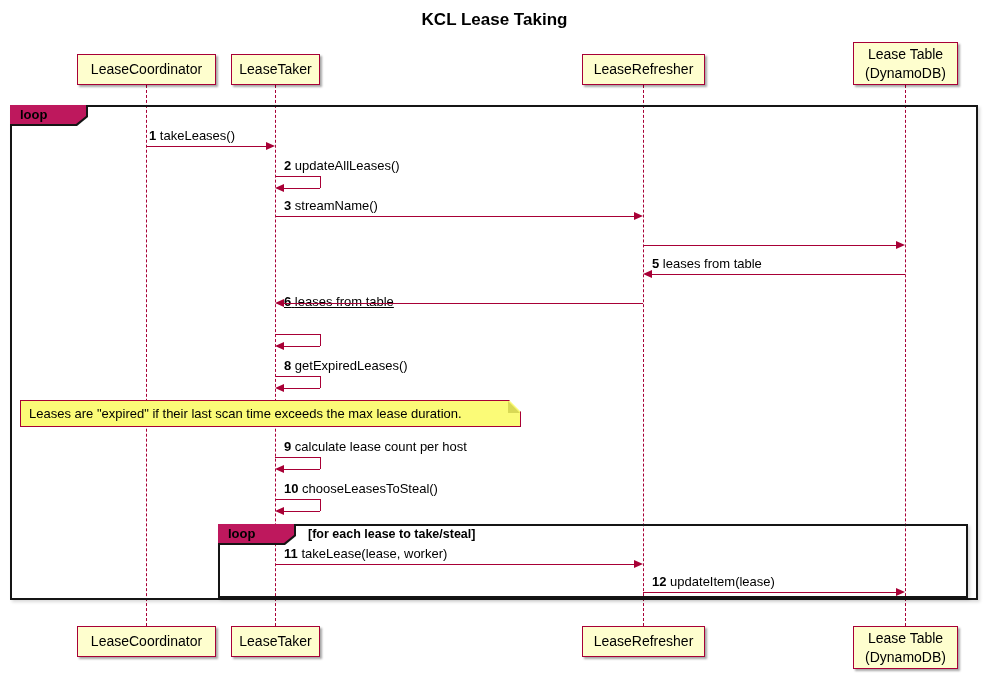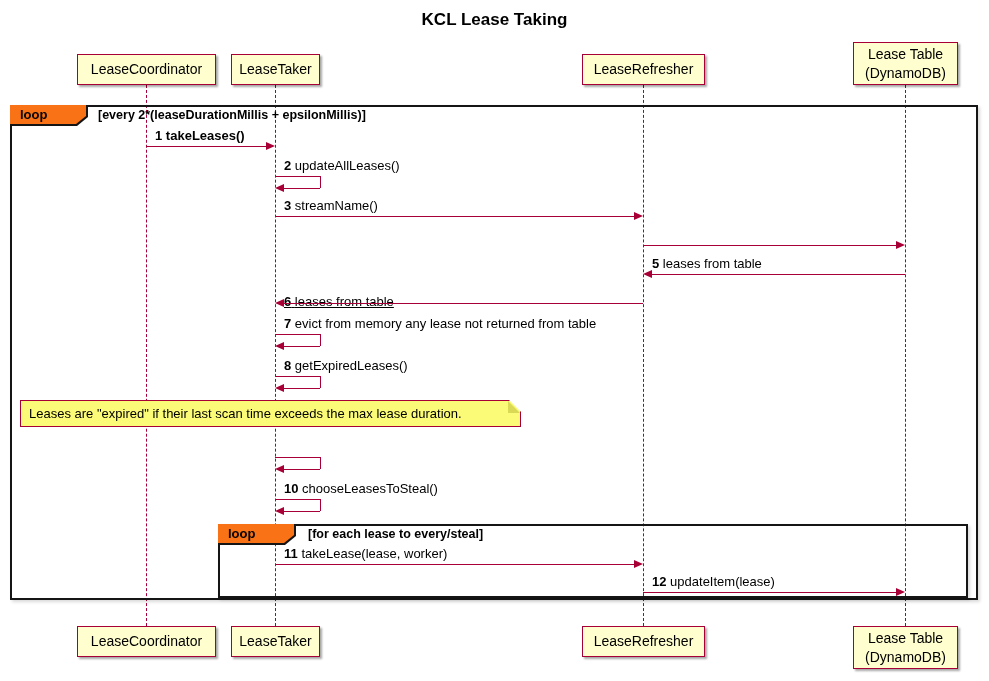--- a/index.html
+++ b/index.html
@@ -14,21 +14,21 @@
     box-shadow:2px 2px 2px rgba(0,0,0,0.35);
     display:flex; flex-direction:column; align-items:center; justify-content:center;
     font-size:14px; text-align:center; box-sizing:border-box; line-height:1.3;
   }
   .lifeline { position:absolute; width:0; border-left:1px dashed #A80036; }
   .frame { position:absolute; border:2px solid #151515; box-sizing:border-box;
            box-shadow:2px 2px 3px rgba(0,0,0,0.15); }
   .tab { position:absolute; }
   .tab-bg { position:absolute; inset:0; background:#151515;
     clip-path:polygon(0 0,100% 0,100% calc(100% - 9px),calc(100% - 11px) 100%,0 100%); }
-  .tab-fg { position:absolute; left:0; top:0; right:2px; bottom:2px; background:#f97316;
+  .tab-fg { position:absolute; left:0; top:0; right:2px; bottom:2px; background:#be185d;
     clip-path:polygon(0 0,100% 0,100% calc(100% - 8px),calc(100% - 10px) 100%,0 100%);
     display:flex; align-items:center; }
   .tab-text { padding-left:10px; font-weight:bold; font-size:13px; }
   .cond { position:absolute; font-weight:bold; font-size:12.5px; white-space:nowrap; }
   .msg { position:absolute; font-size:13px; white-space:nowrap; }
   .line { position:absolute; height:0; border-top:1px solid #A80036; }
   .vline { position:absolute; width:0; border-left:1px solid #A80036; }
   .head-r { position:absolute; width:0; height:0;
     border-left:9px solid #A80036; border-top:4px solid transparent; border-bottom:4px solid transparent; }
   .head-l { position:absolute; width:0; height:0;
@@ -66,23 +66,22 @@
     <span>(DynamoDB)</span>
   </div>
 
   <div class="frame" style="left:10px; top:105px; width:968px; height:495px;"></div>
   <div class="tab" style="left:10px; top:105px; width:78px; height:21px;">
     <div class="tab-bg"></div>
     <div class="tab-fg">
       <span class="tab-text">loop</span>
     </div>
   </div>
-  <div class="cond" style="left:98px; top:108px;">[every 2*(leaseDurationMillis + epsilonMillis)]</div>
 
-  <div class="msg" style="left:155px; top:128px;font-weight:bold;"><b>1</b> <span>takeLeases()</span></div>
+  <div class="msg" style="left:149px; top:128px;"><b>1</b> <span>takeLeases()</span></div>
   <div class="line" style="left:146px; top:146px; width:120px;"></div>
   <div class="head-r" style="left:266px; top:142px;"></div>
 
   <div class="msg" style="left:284px; top:158px;"><b>2</b> <span>updateAllLeases()</span></div>
   <div class="line" style="left:275px; top:176px; width:45px;"></div>
   <div class="vline" style="left:320px; top:176px; height:12px;"></div>
   <div class="line" style="left:284px; top:188px; width:36px;"></div>
   <div class="head-l" style="left:275px; top:184px;"></div>
 
   <div class="msg" style="left:284px; top:198px;"><b>3</b> <span>streamName()</span></div>
@@ -93,56 +92,56 @@
   <div class="head-r" style="left:896px; top:241px;"></div>
 
   <div class="msg" style="left:652px; top:256px;"><b>5</b> <span>leases from table</span></div>
   <div class="line" style="left:652px; top:274px; width:253px;"></div>
   <div class="head-l" style="left:643px; top:270px;"></div>
 
   <div class="msg" style="left:284px; top:294px;text-decoration:underline;"><b>6</b> <span>leases from table</span></div>
   <div class="line" style="left:284px; top:303px; width:359px;"></div>
   <div class="head-l" style="left:275px; top:299px;"></div>
 
-  <div class="msg" style="left:284px; top:316px;"><b>7</b> <span>evict from memory any lease not returned from table</span></div>
   <div class="line" style="left:275px; top:334px; width:45px;"></div>
   <div class="vline" style="left:320px; top:334px; height:12px;"></div>
   <div class="line" style="left:284px; top:346px; width:36px;"></div>
   <div class="head-l" style="left:275px; top:342px;"></div>
 
   <div class="msg" style="left:284px; top:358px;"><b>8</b> <span>getExpiredLeases()</span></div>
   <div class="line" style="left:275px; top:376px; width:45px;"></div>
   <div class="vline" style="left:320px; top:376px; height:12px;"></div>
   <div class="line" style="left:284px; top:388px; width:36px;"></div>
   <div class="head-l" style="left:275px; top:384px;"></div>
 
   <div class="note" style="left:20px; top:400px; width:501px; height:27px;">
     <span>Leases are "expired" if their last scan time exceeds the max lease duration.</span>
     <i class="note-fold"></i>
   </div>
 
+  <div class="msg" style="left:284px; top:439px;"><b>9</b> <span>calculate lease count per host</span></div>
   <div class="line" style="left:275px; top:457px; width:45px;"></div>
   <div class="vline" style="left:320px; top:457px; height:12px;"></div>
   <div class="line" style="left:284px; top:469px; width:36px;"></div>
   <div class="head-l" style="left:275px; top:465px;"></div>
 
   <div class="msg" style="left:284px; top:481px;"><b>10</b> <span>chooseLeasesToSteal()</span></div>
   <div class="line" style="left:275px; top:499px; width:45px;"></div>
   <div class="vline" style="left:320px; top:499px; height:12px;"></div>
   <div class="line" style="left:284px; top:511px; width:36px;"></div>
   <div class="head-l" style="left:275px; top:507px;"></div>
 
   <div class="frame" style="left:218px; top:524px; width:750px; height:74px;"></div>
   <div class="tab" style="left:218px; top:524px; width:78px; height:21px;">
     <div class="tab-bg"></div>
     <div class="tab-fg">
       <span class="tab-text">loop</span>
     </div>
   </div>
-  <div class="cond" style="left:308px; top:527px;">[for each lease to every/steal]</div>
+  <div class="cond" style="left:308px; top:527px;">[for each lease to take/steal]</div>
 
   <div class="msg" style="left:284px; top:546px;"><b>11</b> <span>takeLease(lease, worker)</span></div>
   <div class="line" style="left:275px; top:564px; width:359px;"></div>
   <div class="head-r" style="left:634px; top:560px;"></div>
 
   <div class="msg" style="left:652px; top:574px;"><b>12</b> <span>updateItem(lease)</span></div>
   <div class="line" style="left:643px; top:592px; width:253px;"></div>
   <div class="head-r" style="left:896px; top:588px;"></div>
 
   <div class="pbox" style="left:77px; top:626px; width:139px; height:31px;">

